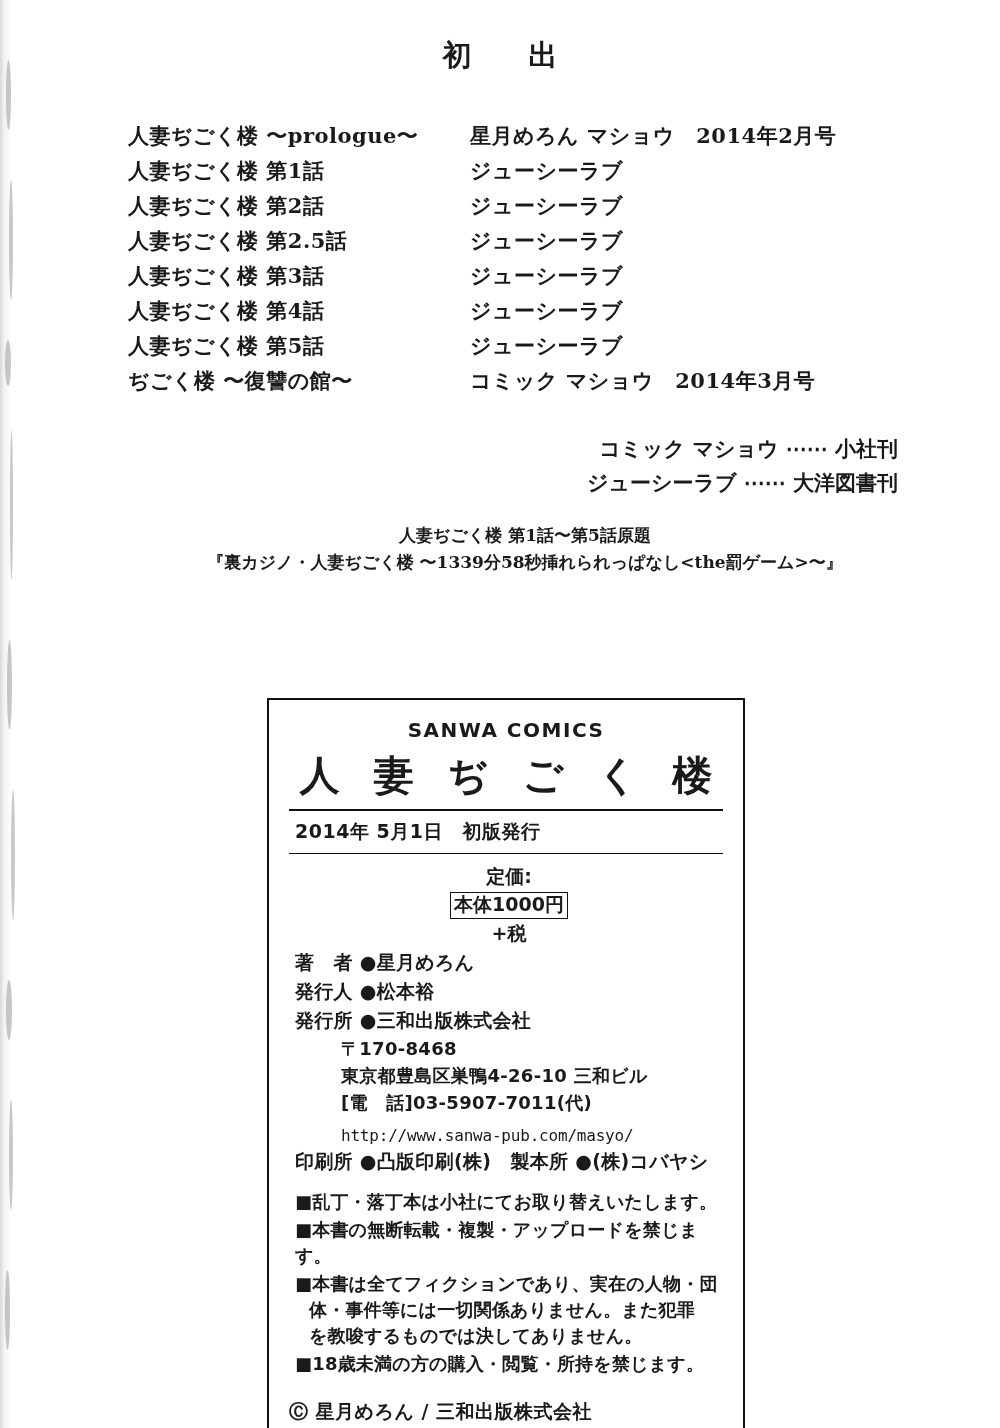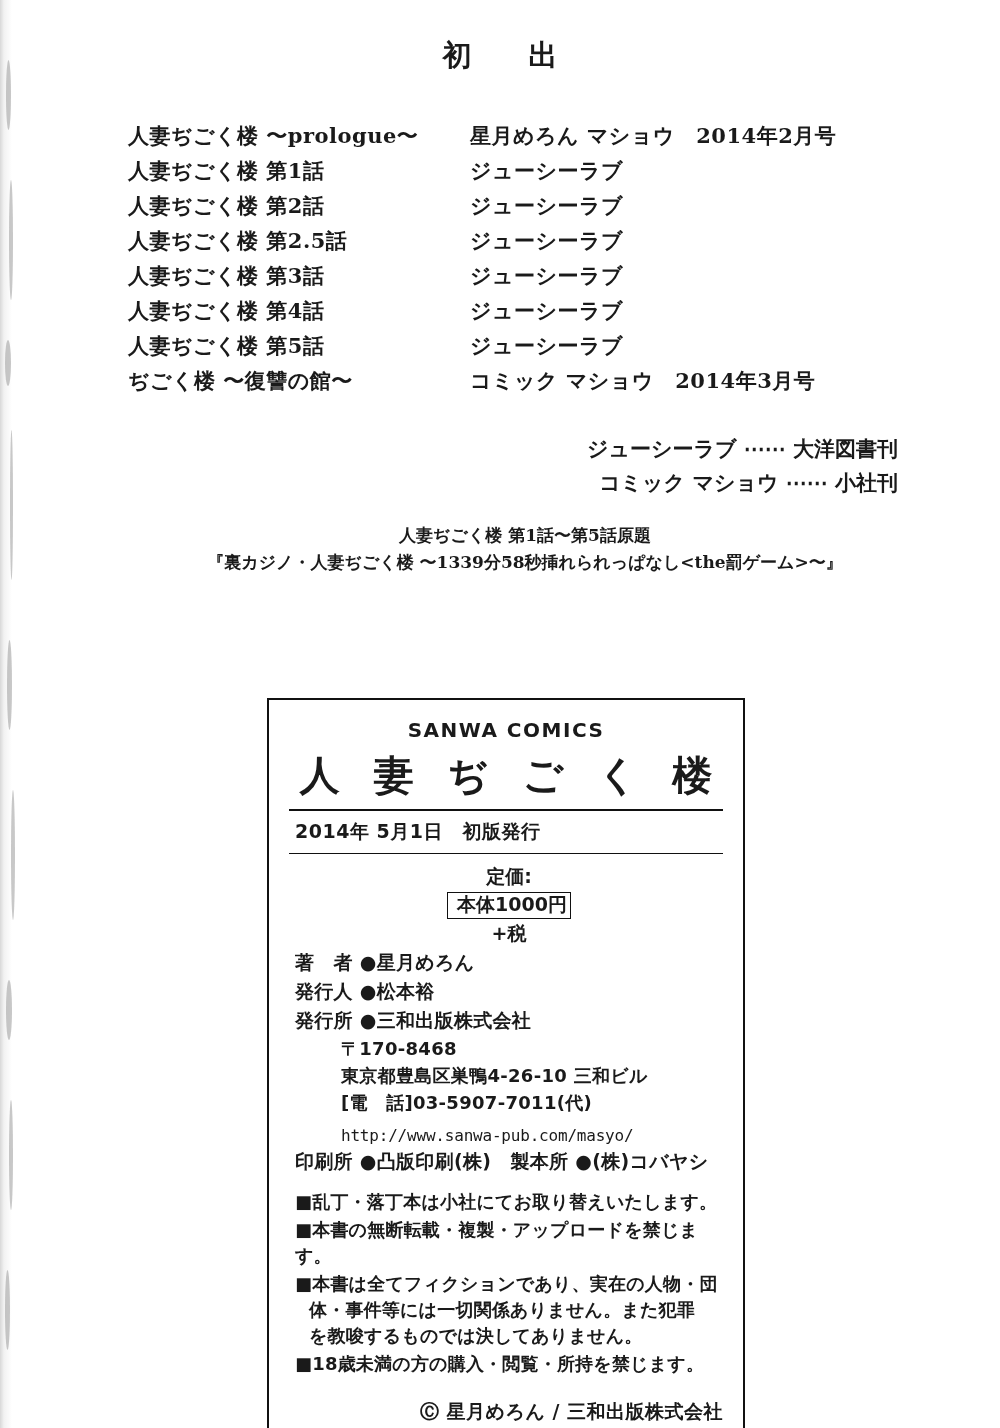--- a/index.html
+++ b/index.html
@@ -141,21 +141,21 @@
     font-size: 19px;
     font-weight: 700;
     margin: 0 0 3px 6px;
     display: flex;
     align-items: center;
     gap: 2px;
     flex-direction: column;
   }
   .price-box {
     border: 1.5px solid #111;
-    padding: 0 3px 1px 9px;
+    padding: 0 3px 1px 3px;
     display: inline-block;
     line-height: 1.25;
   }
   .staff-line {
     font-size: 19px;
     font-weight: 700;
     margin: 0 0 3px 6px;
     letter-spacing: .3px;
   }
   .addr-line {
@@ -178,21 +178,21 @@
     font-weight: 700;
     line-height: 26px;
     letter-spacing: .2px;
     margin-bottom: 2px;
   }
   .note .cont {
     display: block;
     margin-left: 14px;
   }
   .copyright {
-    text-align: right;
+    text-align: left;
     font-size: 19px;
     font-weight: 700;
     margin-top: 22px;
     letter-spacing: .5px;
   }
 </style>
 </head>
 <body>
 
 <div class="page-edge">
@@ -238,22 +238,22 @@
     <div class="c-title">人妻ぢごく楼 第5話</div>
     <div class="c-mag">ジューシーラブ</div>
   </div>
   <div class="credit-row">
     <div class="c-title">ぢごく楼 〜復讐の館〜</div>
     <div class="c-mag">コミック マショウ　2014年3月号</div>
   </div>
 </div>
 
 <div class="imprint-lines">
+  <div>コミック マショウ ⋯⋯ 小社刊</div>
   <div>ジューシーラブ ⋯⋯ 大洋図書刊</div>
-  <div>コミック マショウ ⋯⋯ 小社刊</div>
 </div>
 
 <div class="orig-title">
   <div>人妻ぢごく楼 第1話〜第5話原題</div>
   <div class="line2">『裏カジノ・人妻ぢごく楼 〜1339分58秒挿れられっぱなし&lt;the罰ゲーム&gt;〜』</div>
 </div>
 
 <div class="imprint-box">
   <div class="ib-inner">
     <div class="sanwa-comics">SANWA COMICS</div>

